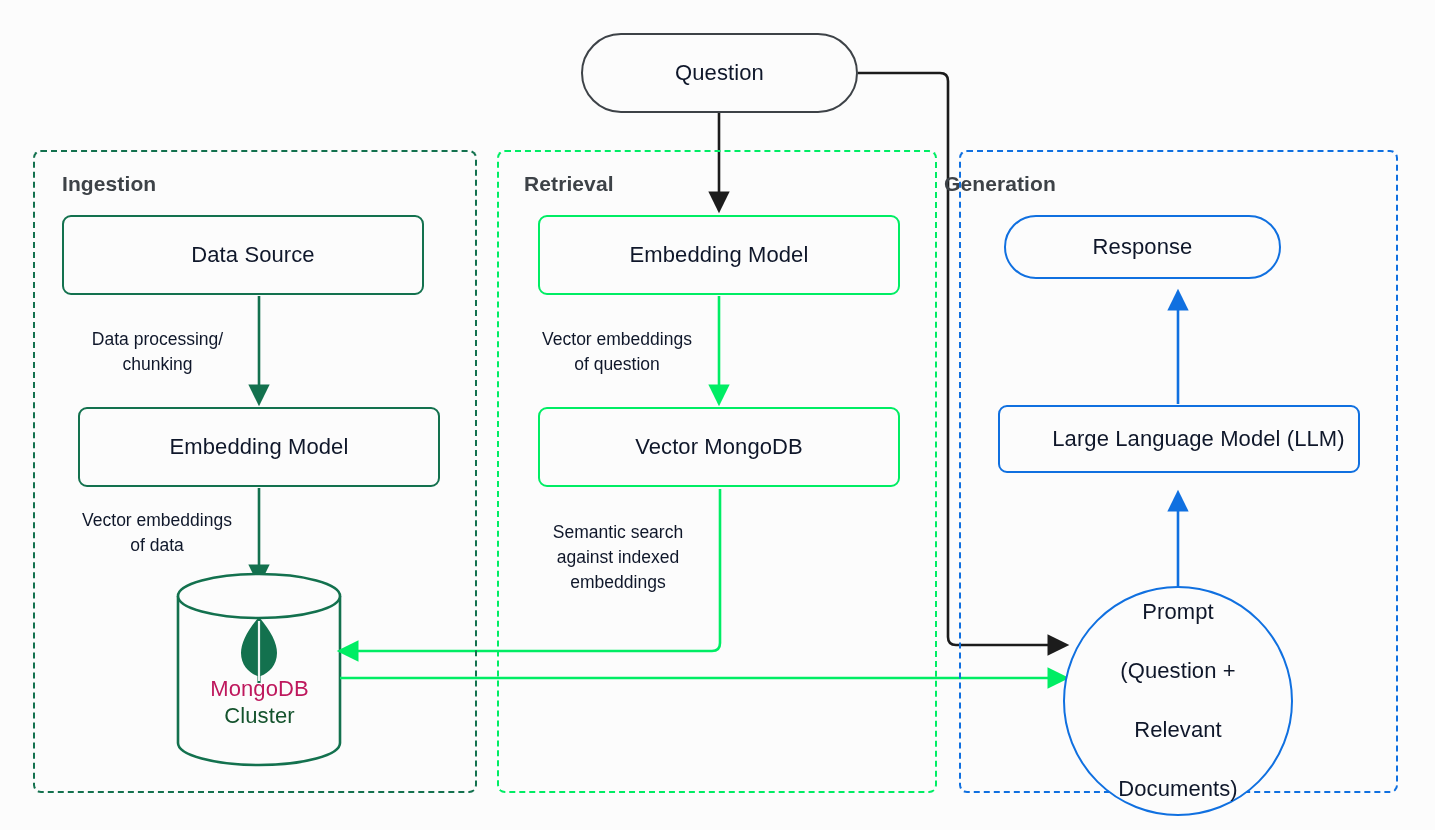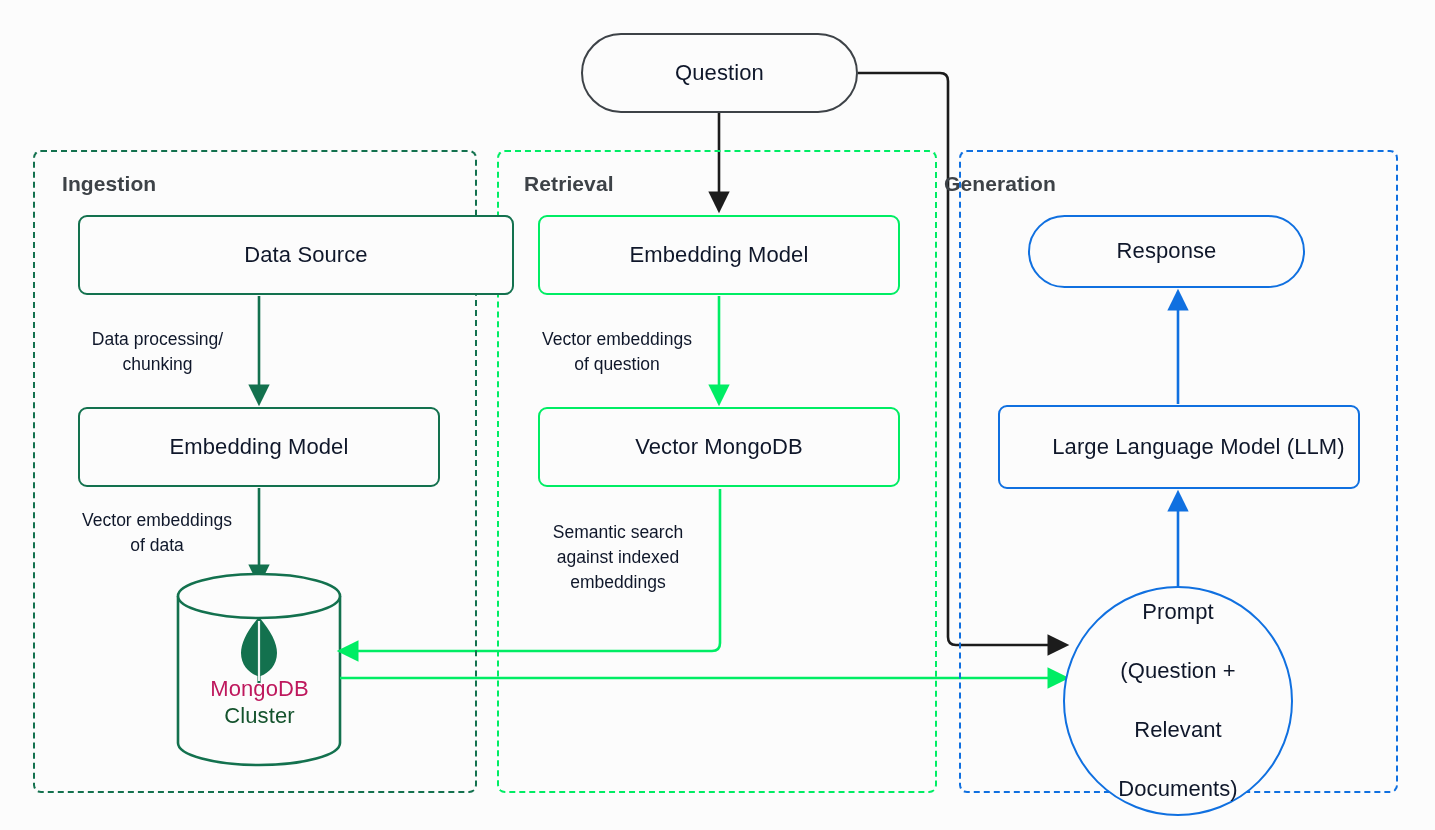--- a/index.html
+++ b/index.html
@@ -84,46 +84,46 @@
   <div class="dashbox db-blue" style="left:959px; top:150px; width:439px;  height:643px;"></div>
 
   <div class="grouptitle" style="left:62px;  top:172px;">Ingestion</div>
   <div class="grouptitle" style="left:524px; top:172px;">Retrieval</div>
   <div class="grouptitle" style="left:944px; top:172px;">Generation</div>
 
   <div class="node pill dark" style="left:581px; top:33px; width:277px; height:80px;">
     <span class="lbl">Question</span>
   </div>
 
-  <div class="node rect g-dark" style="left:78px; top:215px; width:436px; height:80px;padding-left:20px;">
+  <div class="node rect g-dark" style="left:62px; top:215px; width:362px; height:80px;padding-left:20px;">
     <span class="lbl">Data Source</span>
   </div>
 
   <div class="node rect g-dark" style="left:78px; top:407px; width:362px; height:80px;">
     <span class="lbl">Embedding Model</span>
   </div>
 
   <div class="node" style="left:178px; top:672px; width:163px; height:62px; background:transparent; flex-direction:column; line-height:1.22;">
     <span class="lbl" style="color:#be185d;">MongoDB</span>
     <span class="lbl" style="color:#14532d;">Cluster</span>
   </div>
 
   <div class="node rect g-bright" style="left:538px; top:215px; width:362px; height:80px;">
     <span class="lbl">Embedding Model</span>
   </div>
 
   <div class="node rect g-bright" style="left:538px; top:407px; width:362px; height:80px;">
     <span class="lbl">Vector MongoDB</span>
   </div>
 
-  <div class="node pill blue" style="left:1028px; top:215px; width:277px; height:73px;">
+  <div class="node pill blue" style="left:1004px; top:215px; width:277px; height:64px;">
     <span class="lbl">Response</span>
   </div>
 
-  <div class="node rect blue" style="left:998px; top:405px; width:362px; height:84px;padding-left:39px;">
+  <div class="node rect blue" style="left:998px; top:405px; width:362px; height:68px;padding-left:39px;">
     <span class="lbl">Large Language Model (LLM)</span>
   </div>
 
   <div class="node circ blue" style="left:1063px; top:586px; width:230px; height:230px; flex-direction:column; line-height:1.30;gap:32px;">
     <span class="lbl">Prompt</span>
     <span class="lbl">(Question +</span>
     <span class="lbl">Relevant</span>
     <span class="lbl">Documents)</span>
   </div>
 

